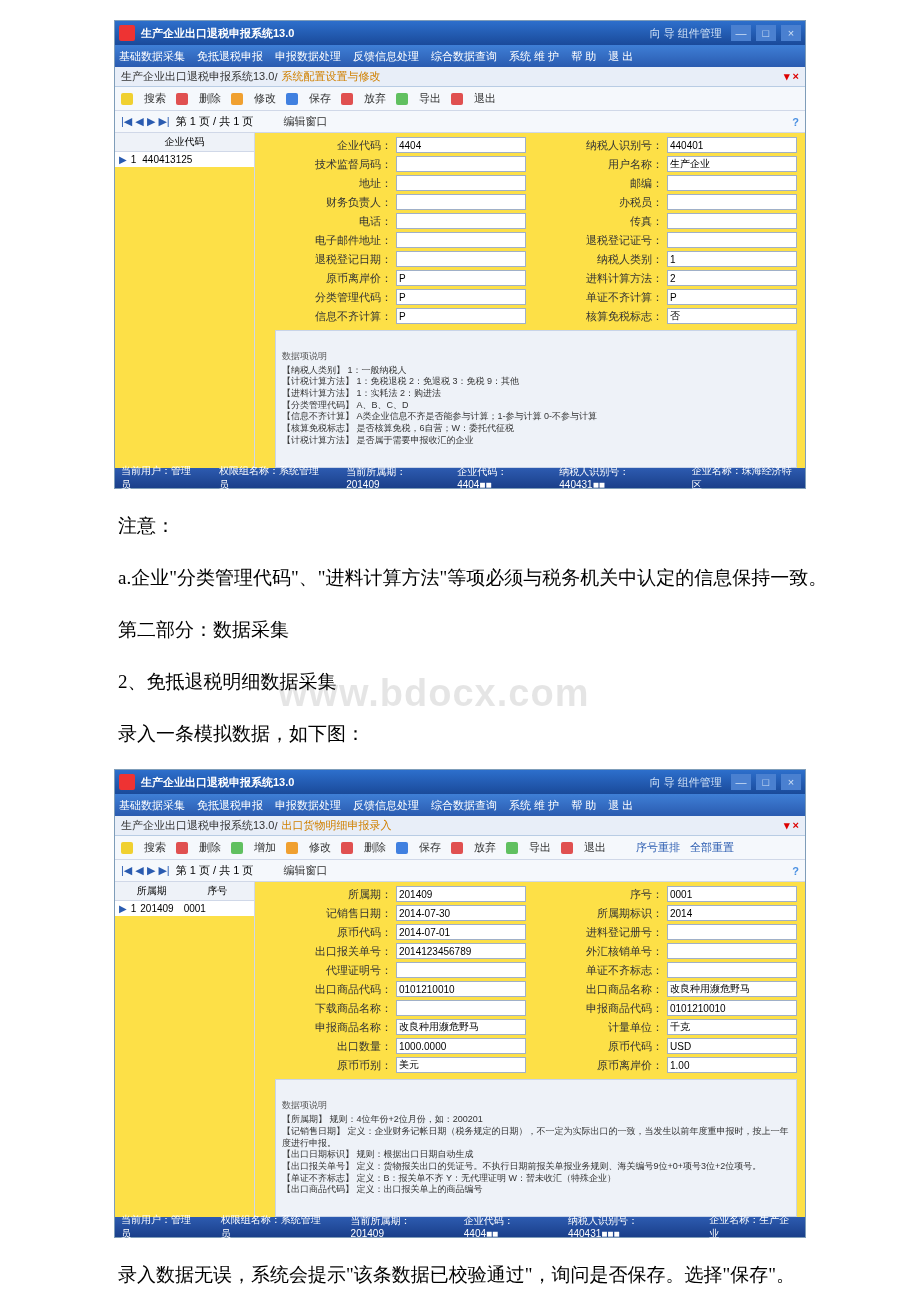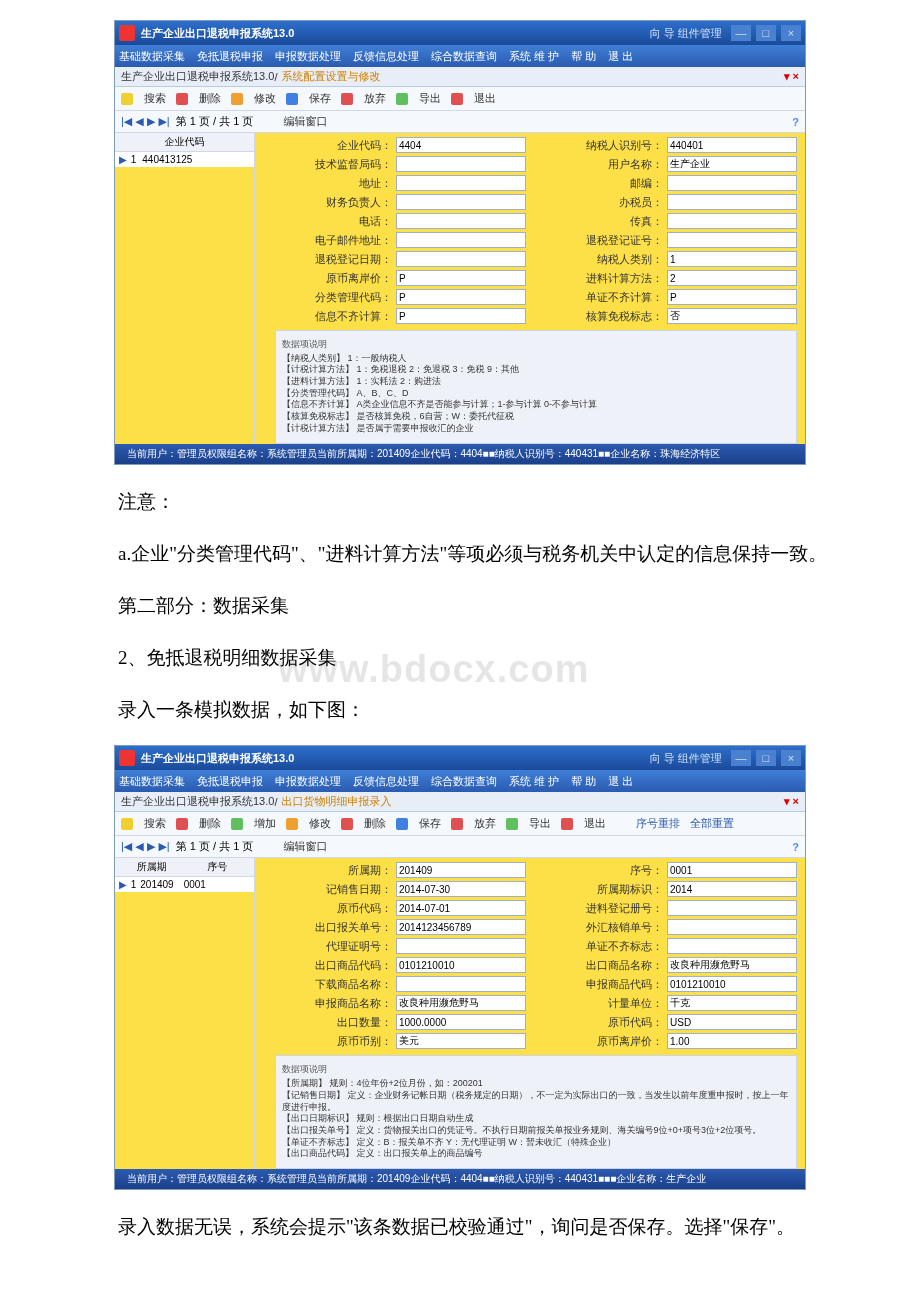--- a/index.html
+++ b/index.html
@@ -129,32 +129,33 @@
     width: 130px;
     height: 16px;
     border: 1px solid #a0b0c8;
     font-size: 10px;
     padding: 0 2px;
   }
   .notes-box {
     margin-top: 6px;
     background: #eef2f8;
     border: 1px solid #c8d4e8;
-    padding: 8px 6px;
+    padding: 20px 6px;
     font-size: 9px;
     color: #333;
     line-height: 1.3;
   }
   .notes-title { color: #555; margin-bottom: 2px; }
   .status-bar {
     background: linear-gradient(#2d5bb0, #1a3f8a);
     color: #fff;
     height: 20px;
     display: flex; align-items: center;
-    padding: 0 12px;
+    padding: 0 6px;
+    gap: 20px;
     font-size: 10px;
   }
   
   .doc-text { margin: 18px 0 18px 80px; line-height: 1.8; font-size: 19px; }
   .doc-text.indent { text-indent: 2em; margin-left: 40px; }
   .watermark-line { position: relative; }
   .watermark-line .wm {
     position: absolute;
     left: 160px; top: -6px;
     font-size: 38px;

